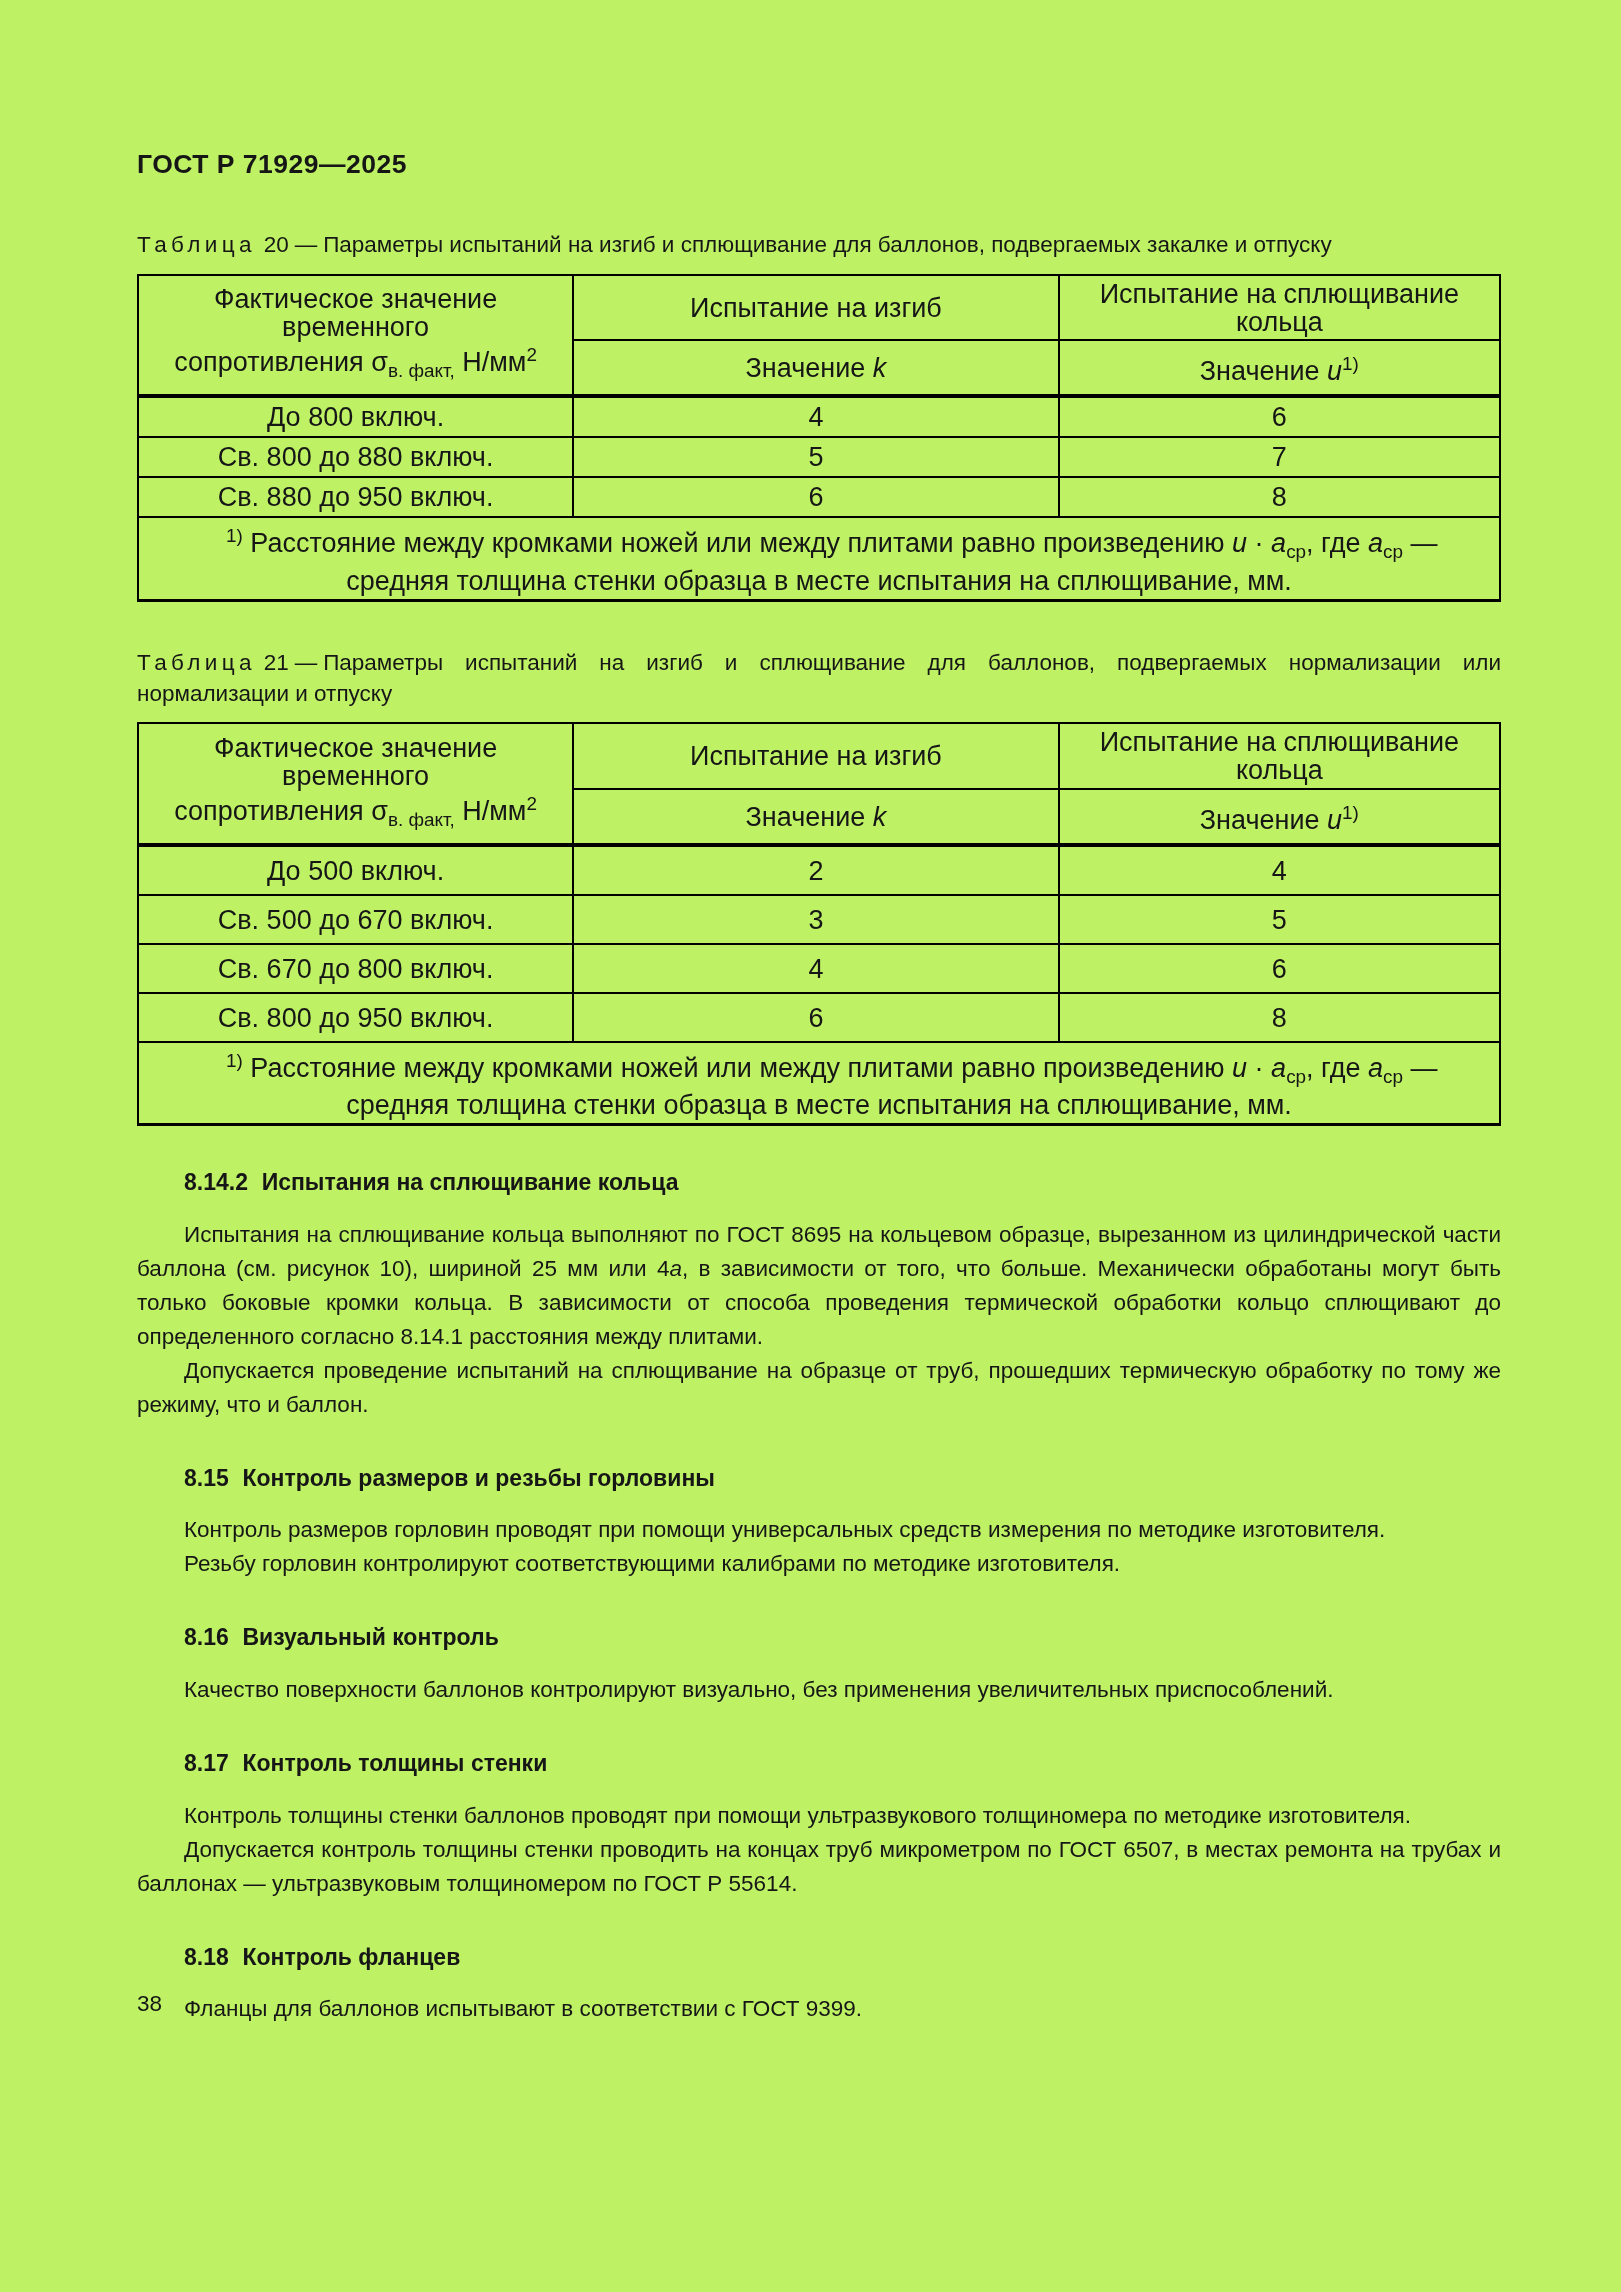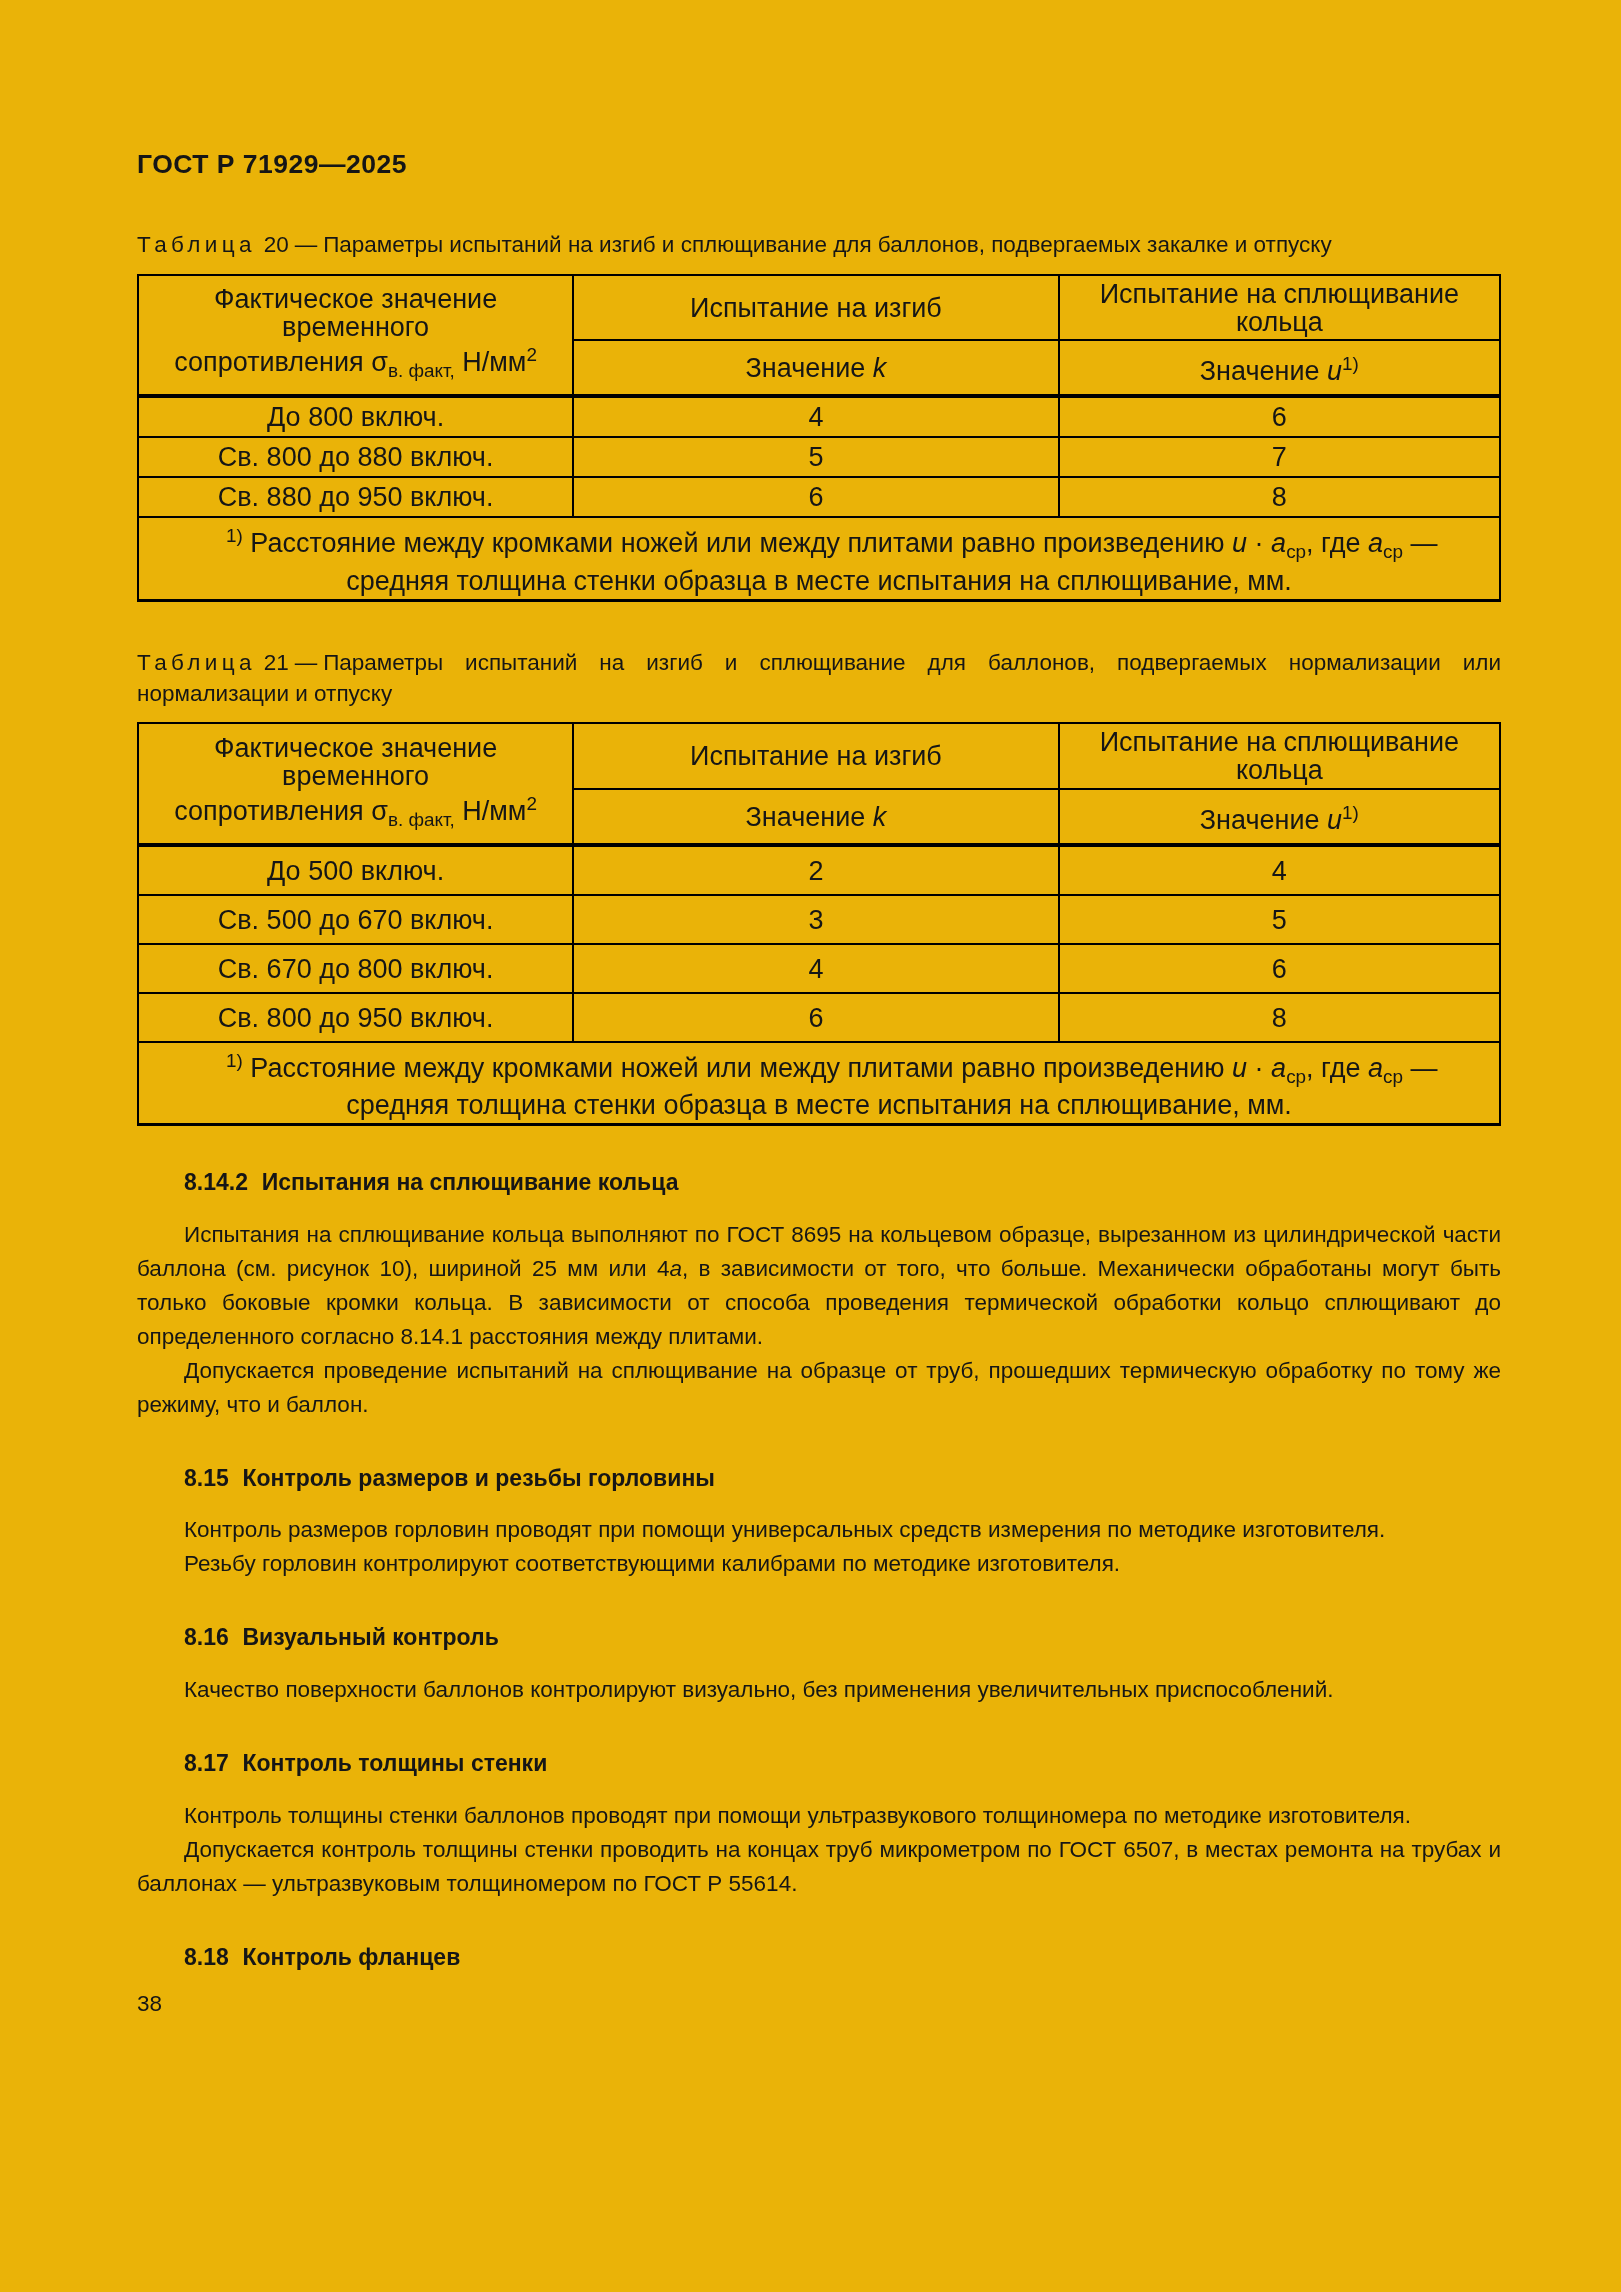--- a/index.html
+++ b/index.html
@@ -1,21 +1,21 @@
 <!DOCTYPE html>
 <html lang="ru"><head>
 <meta charset="utf-8">
 <title>ГОСТ Р 71929—2025 — стр. 38</title>
 <style>
   html,body{margin:0;padding:0;background:#e8e8e8;}
   .page{
     position:relative;
     width:1621px;height:2293px;
     margin:0 auto;
-    background:#eab308;
+    background:#bef264;
     color:#161616;
     font-family:"Liberation Sans","DejaVu Sans",sans-serif;
     box-sizing:border-box;
     padding:149px 120px 0 137px;
   }
   .doc-header{font-size:26.5px;font-weight:bold;letter-spacing:0.5px;}
 
   
   .tbl-caption{margin:49px 0 13.7px;font-size:22.5px;line-height:31px;text-align:justify;}
   .tbl-caption.second{margin-top:45px;}
@@ -180,17 +180,18 @@
   <p class="body">Резьбу горловин контролируют соответствующими калибрами по методике изготовителя.</p>
 
   <h3 class="sec-heading"><span class="num">8.16</span><span>Визуальный контроль</span></h3>
   <p class="body">Качество поверхности баллонов контролируют визуально, без применения увеличительных приспособлений.</p>
 
   <h3 class="sec-heading"><span class="num">8.17</span><span>Контроль толщины стенки</span></h3>
   <p class="body">Контроль толщины стенки баллонов проводят при помощи ультразвукового толщиномера по методике изготовителя.</p>
   <p class="body">Допускается контроль толщины стенки проводить на концах труб микрометром по ГОСТ 6507, в местах ремонта на трубах и баллонах — ультразвуковым толщиномером по ГОСТ Р 55614.</p>
 
   <h3 class="sec-heading"><span class="num">8.18</span><span>Контроль фланцев</span></h3>
+  <p class="body">Фланцы для баллонов испытывают в соответствии с ГОСТ 9399.</p>
 
   <div class="page-number">38</div>
 
 </div>
 
 
 </body></html>

